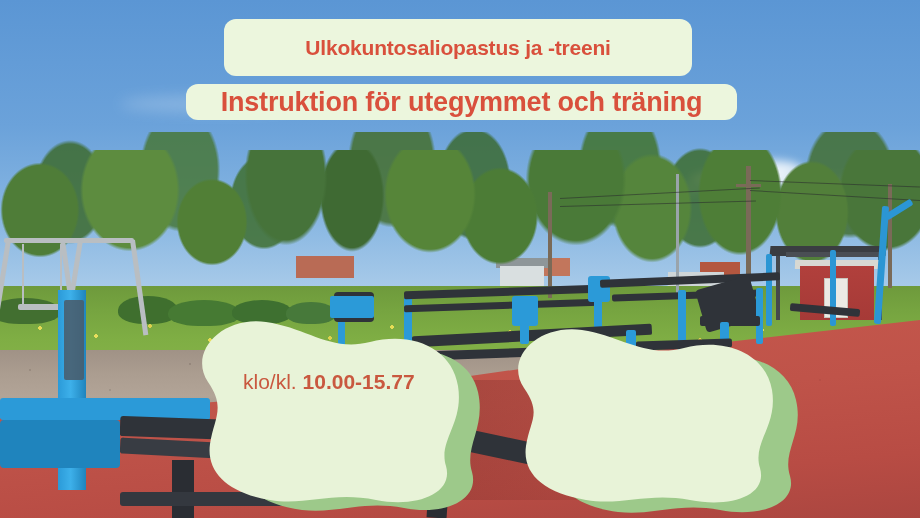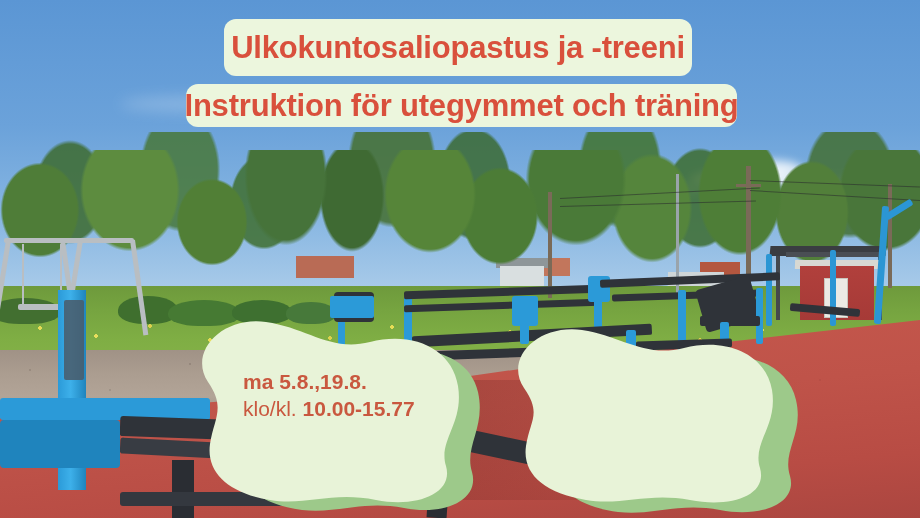--- a/index.html
+++ b/index.html
@@ -202,22 +202,22 @@
   
   .m-post{position:absolute;background:#2b9ad8;border-radius:2px;}
   .m-dark{position:absolute;background:#2f3339;border-radius:2px;}
 
   
   .banner{
     position:absolute;background:#ecf6dd;border-radius:12px;
     display:flex;align-items:center;justify-content:center;
     color:#d9503c;font-weight:700;letter-spacing:-.2px;white-space:nowrap;
   }
-  #banner-1{left:224px;top:19px;width:468px;height:57px;font-size:31px;}
-  #banner-2{left:186px;top:84px;width:551px;height:43px;font-size:31px;}
+  #banner-1{left:224px;top:19px;width:468px;height:57px;font-size:21px;}
+  #banner-2{left:186px;top:84px;width:551px;height:36px;font-size:27px;}
 
   .blobwrap{position:absolute;}
   #blob-left{left:178px;top:312px;width:340px;height:206px;}
   #blob-right{left:498px;top:322px;width:338px;height:196px;}
   .blobwrap svg{position:absolute;left:0;top:0;}
 
   .blobtext{position:absolute;color:#c9583f;line-height:1.30;}
   #text-left{left:243px;top:368px;font-size:21px;}
   #text-right{left:541px;top:392px;font-size:21px;}
   .blobtext .ln{display:block;white-space:nowrap;}
@@ -356,21 +356,20 @@
         C82,193 58,172 62,144 C66,118 78,104 60,78 Z"></path>
     </svg>
     <svg width="340" height="206" viewBox="0 0 340 206" style="left:-12px;top:-10px;">
       <path fill="#e8f3d8" d="M42,80 C22,50 56,14 100,20 C142,26 164,50 204,40 C246,29 286,46 292,84
         C298,122 272,138 280,164 C288,192 250,206 210,198 C166,189 140,204 104,198
         C62,191 40,170 44,142 C48,116 60,106 42,80 Z"></path>
     </svg>
   </div>
 
   <div class="blobtext" id="text-left">
-    <span class="ln b">ma 5.8.,19.8.</span>
     <span class="ln"><span class="l">klo/kl.</span> <span class="b">10.00-15.77</span></span>
   </div>
 
   <div class="blobwrap" id="blob-right">
     <svg width="338" height="196" viewBox="0 0 338 196">
       <path fill="#9dc98a" d="M54,74 C36,44 66,14 108,20 C146,26 168,48 206,38 C248,27 290,42 298,78
         C306,112 284,128 292,154 C300,182 262,196 222,188 C180,180 156,194 120,190
         C80,185 54,166 58,138 C62,112 72,100 54,74 Z"></path>
     </svg>
     <svg width="338" height="196" viewBox="0 0 338 196" style="left:-14px;top:-12px;">

